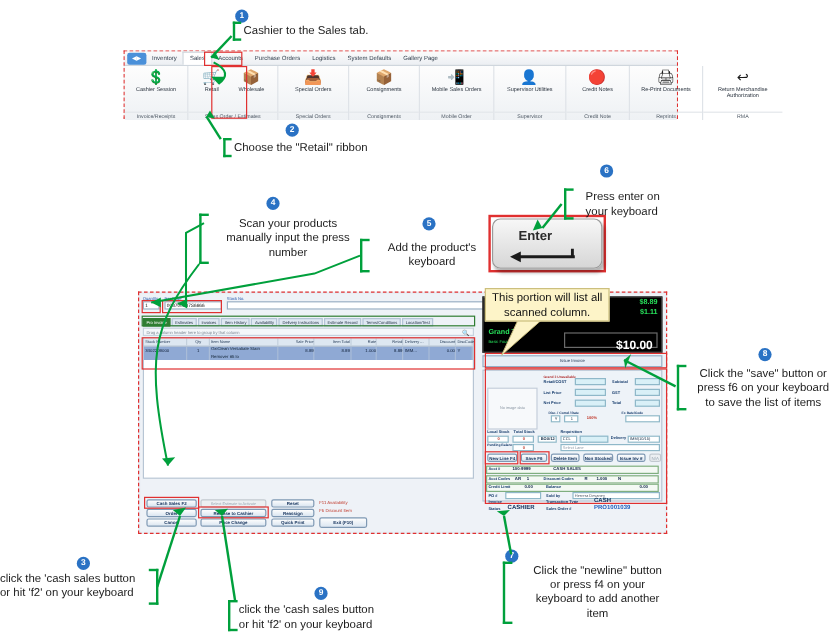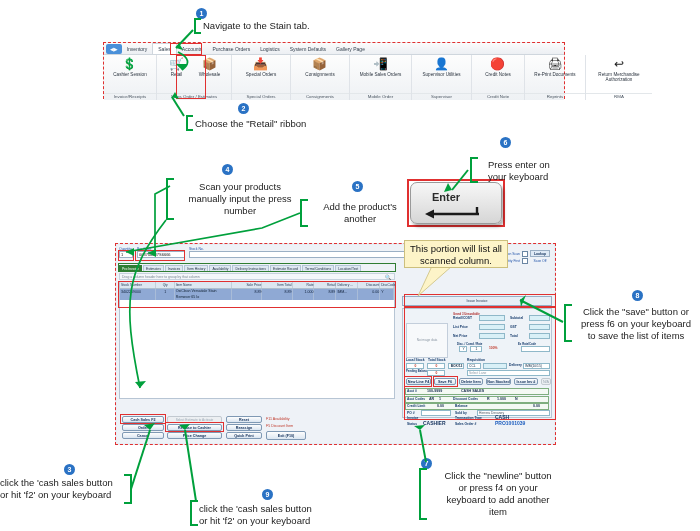--- a/index.html
+++ b/index.html
@@ -313,20 +313,31 @@
         <div class="c3">8.89</div>
         <div class="c4">8.89</div>
         <div class="c5">1.000</div>
         <div class="c6">8.89</div>
         <div class="c7">IMM...</div>
         <div class="c8">0.00</div>
         <div class="c9">Y</div>
       </div>
     </div>
 
+    <div class="totals">
+      <div class="trow">
+          <span class="tval">$8.89</span>
+        </div>
+      <div class="trow">
+          <span class="tval">$1.11</span>
+        </div>
+      <span class="tlabel" style="top:26px">Grand T</span>
+      <span class="tlabel2" style="top:35px">Basic Found</span>
+      <div class="grandbox"><span class="tval big">$10.00</span></div>
+    </div>
 
     <div class="issuebar">Issue Invoice</div>
 
     <div class="detpanel">
       <div class="imgbox">No image data</div>
 
       <span class="dlab" style="left:50px;top:3px;font-size:2.8px;color:#b03030">Grand 3 Unavailable</span>
       <span class="dlab" style="left:50px;top:7px">Retail/COST</span>
       <div class="dfield" style="left:76px;top:6px;width:26px"></div>
       <span class="dlab" style="left:107px;top:7px">Subtotal</span>
@@ -440,36 +451,36 @@
 </div>
 
 <div id="note" class="abs">This portion will list
 all scanned column.</div>
 <svg class="overlay" style="z-index:29">
   <polygon points="432,266 452,266 418,296" fill="#fdf4c8" stroke="#ccbf7d" stroke-width="0.8"></polygon>
 </svg>
 
 <div class="badge" style="left:196px;top:8px">1</div>
 <div class="bracket" style="left:194px;top:18px;width:7px;height:16px"></div>
-<div class="callout left" style="left:203px;top:20px;width:180px">Navigate to the Stain tab.</div>
+<div class="callout left" style="left:203px;top:20px;width:180px">Cashier to the Sales tab.</div>
 
 <div class="badge" style="left:238px;top:103px">2</div>
 <div class="bracket" style="left:186px;top:115px;width:7px;height:16px"></div>
 <div class="callout left" style="left:195px;top:118px;width:200px">Choose the "Retail" ribbon</div>
 
 <div class="badge" style="left:222px;top:164px">4</div>
 <div class="bracket" style="left:166px;top:178px;width:8px;height:42px"></div>
 <div class="callout" style="left:176px;top:181px;width:128px">Scan your products
 manually input the press
 number</div>
 
 <div class="badge" style="left:352px;top:181px">5</div>
 <div class="bracket" style="left:300px;top:199px;width:8px;height:28px"></div>
 <div class="callout" style="left:310px;top:201px;width:100px">Add the product's
-another</div>
+keyboard</div>
 
 <div class="badge" style="left:500px;top:137px">6</div>
 <div class="bracket" style="left:470px;top:157px;width:8px;height:26px"></div>
 <div class="callout left" style="left:488px;top:159px;width:110px">Press enter on
 your keyboard</div>
 
 <div class="badge" style="left:632px;top:290px">8</div>
 <div class="bracket" style="left:564px;top:304px;width:8px;height:38px"></div>
 <div class="callout" style="left:572px;top:306px;width:128px">Click the "save" button or
 press f6 on your keyboard

